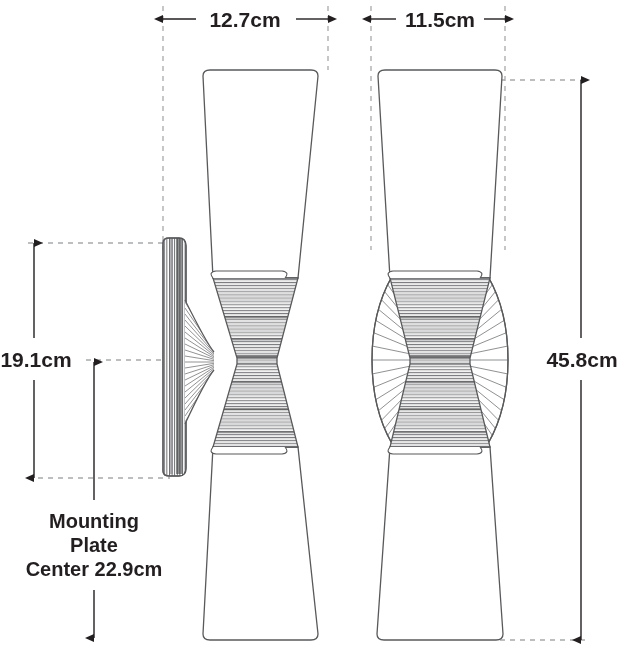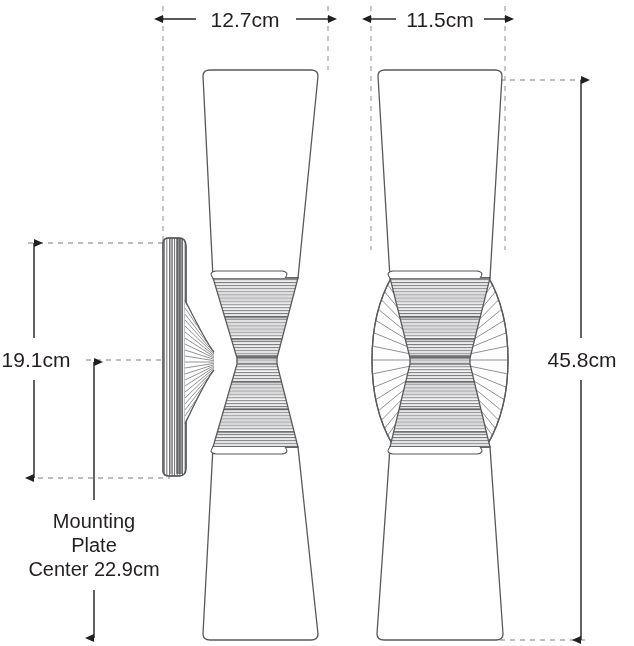--- a/index.html
+++ b/index.html
@@ -1,18 +1,18 @@
 <!DOCTYPE html>
 <html><head>
 <meta charset="utf-8">
 <style>
   html,body{margin:0;padding:0;background:#ffffff;}
   body{width:634px;height:646px;overflow:hidden;
        font-family:"Liberation Sans", sans-serif;}
-  #stage{position:relative;width:634px;height:480px;background:#fff;}
+  #stage{position:relative;width:634px;height:480px;background:#fff;font-weight:bold;}
   svg{display:block;}
   .dimtext{font-family:"Liberation Sans", sans-serif;fill:#231f20;font-size:21px;}
   .labeltext{font-family:"Liberation Sans", sans-serif;fill:#231f20;font-size:20px;}
 </style>
 </head>
 <body>
 
 <div id="stage">
 <svg width="634" height="646" viewBox="0 0 634 646">
 

